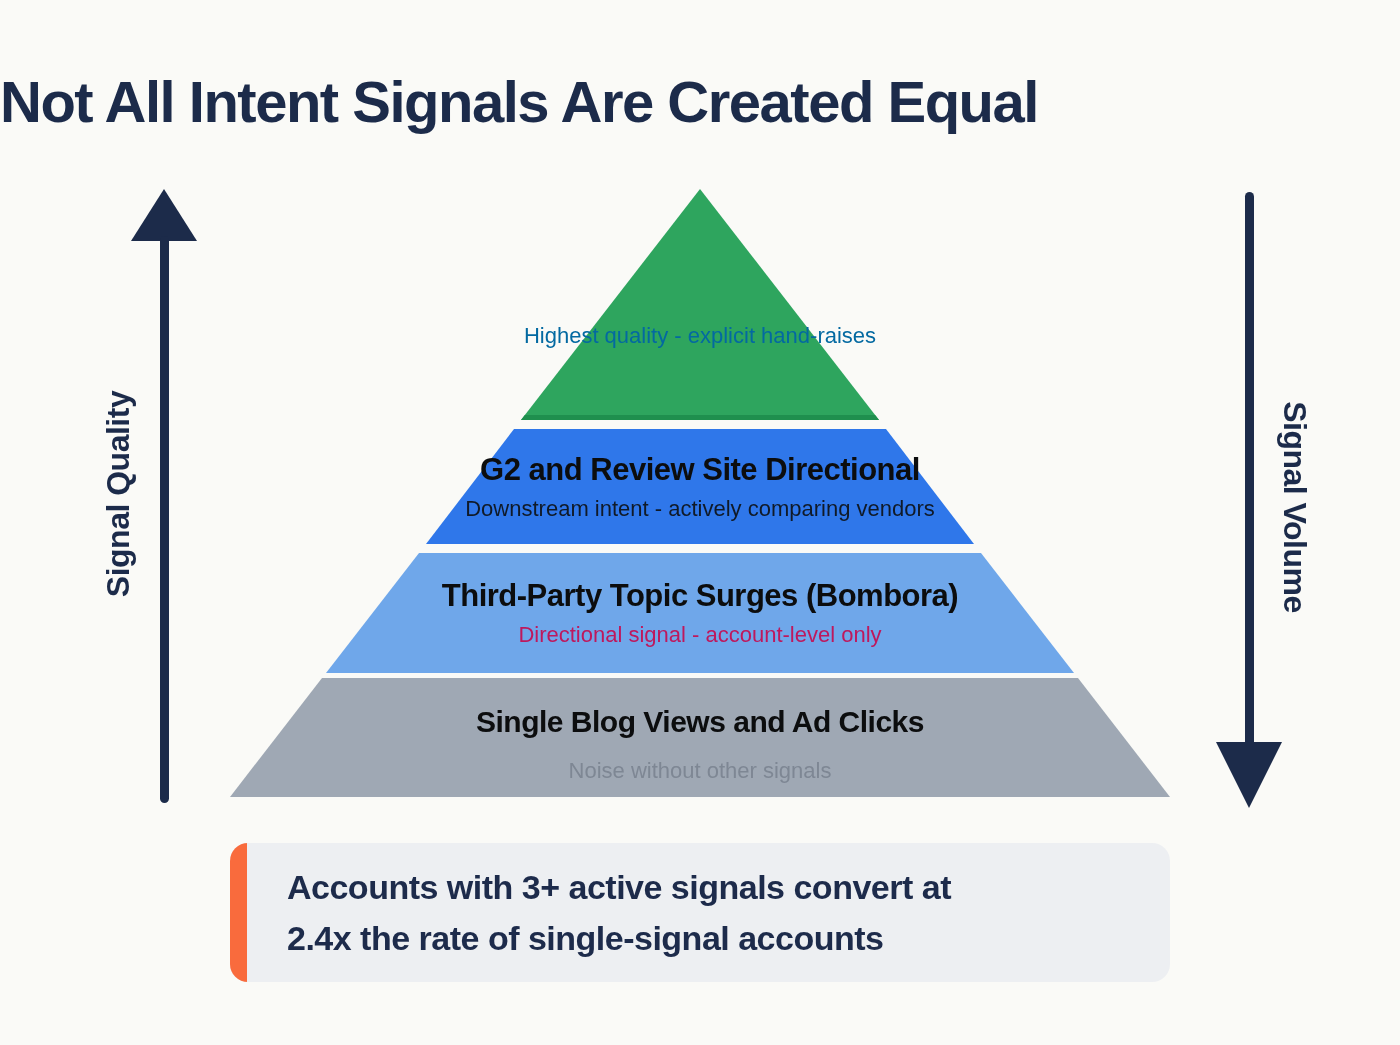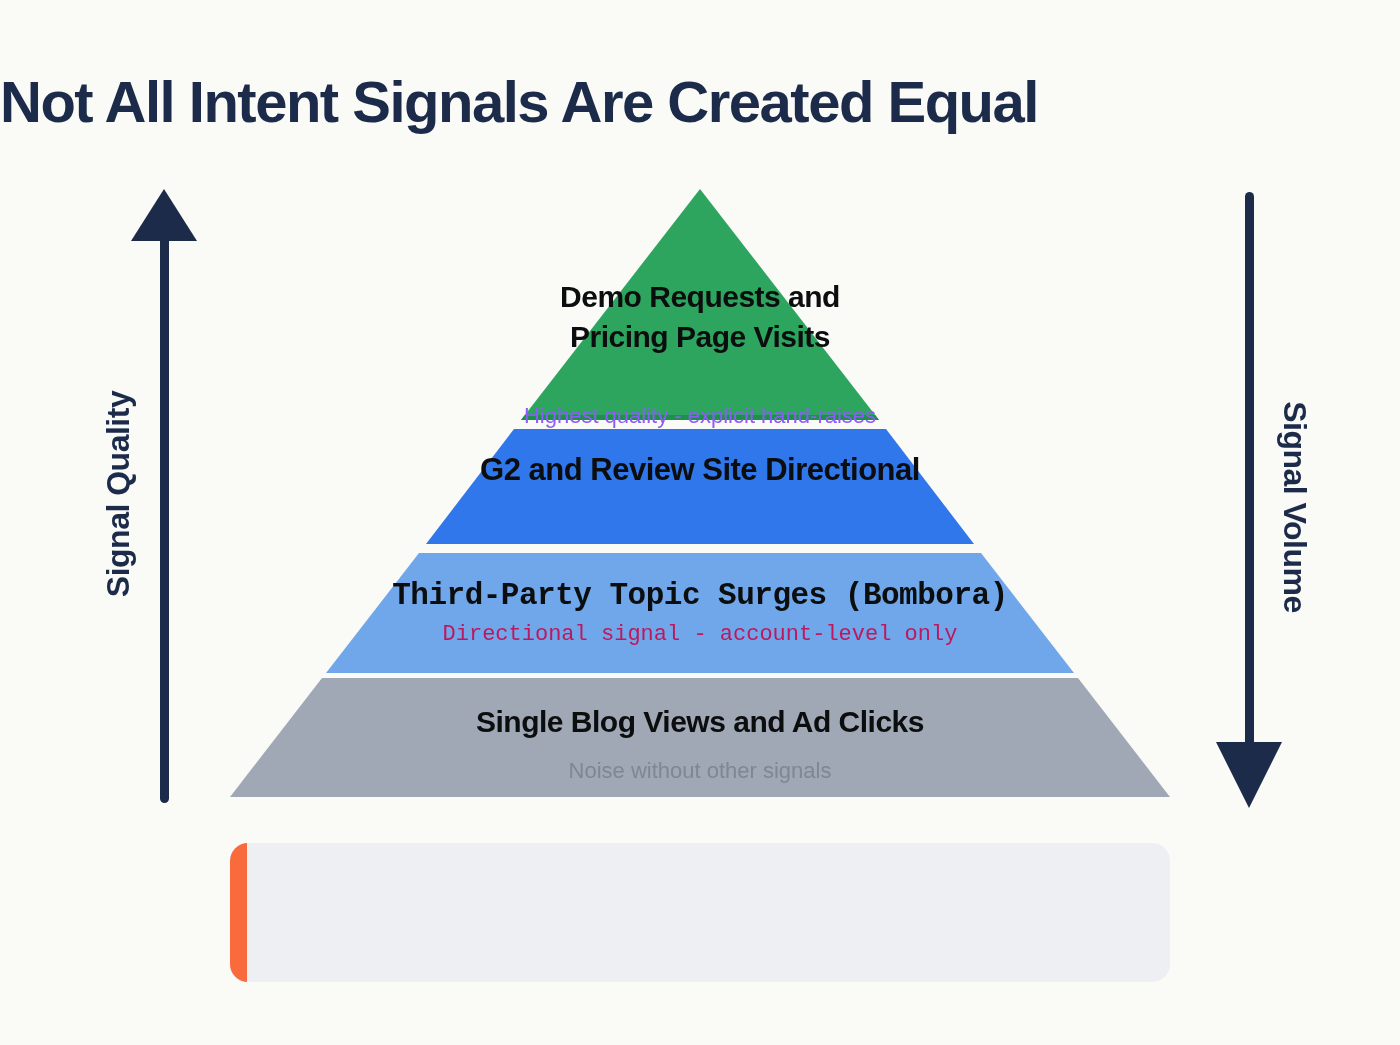--- a/index.html
+++ b/index.html
@@ -55,25 +55,25 @@
     margin: 0 auto;
   }
   .tier-subtitle {
     display: block;
     font-size: 22px;
     line-height: 30px;
     margin-top: 4px;
   }
   .t1-text { top: 88px; }
   .t1-text .tier-title { max-width: 380px; }
-  .t1-text .tier-subtitle { color: #8b5cf6; margin-top: 44px; }
+  .t1-text .tier-subtitle { color: #0369a1; margin-top: 44px; }
   .t2-text { top: 262px; }
   .t2-text .tier-title { font-size: 31px; line-height: 38px; }
   .t2-text .tier-subtitle { color: #101A28; margin-top: 5px; }
-  .t3-text { top: 388px; font-family: Liberation Mono, monospace; }
+  .t3-text { top: 388px; }
   .t3-text .tier-title { font-size: 31px; line-height: 38px; }
   .t3-text .tier-subtitle { color: #be185d; margin-top: 5px; }
   .t4-text { top: 514px; }
   .t4-text .tier-title { font-size: 30px; line-height: 38px; }
   .t4-text .tier-subtitle { color: #7E8794; margin-top: 15px; }
 
   
   .arrow-line {
     position: absolute;
     width: 9px;
@@ -158,32 +158,36 @@
 <div class="pyramid">
 
   <div class="tier-shape tier1-shape" style="background-color: rgb(46, 165, 94);">
     <div class="edge" style="background-color: rgb(31, 143, 78);"></div>
   </div>
   <div class="tier-shape tier2-shape" style="background-color: rgb(47, 119, 234);"></div>
   <div class="tier-shape tier3-shape" style="background-color: rgb(111, 167, 234);"></div>
   <div class="tier-shape tier4-shape" style="background-color: rgb(159, 168, 180);"></div>
 
   <div class="tier-text t1-text">
-    <span class="tier-title">Demo Requests and Pricing Page Visits</span>
     <span class="tier-subtitle">Highest quality - explicit hand-raises</span>
   </div>
   <div class="tier-text t2-text">
     <span class="tier-title">G2 and Review Site Directional</span>
+    <span class="tier-subtitle">Downstream intent - actively comparing vendors</span>
   </div>
   <div class="tier-text t3-text">
     <span class="tier-title">Third-Party Topic Surges (Bombora)</span>
     <span class="tier-subtitle">Directional signal - account-level only</span>
   </div>
   <div class="tier-text t4-text">
     <span class="tier-title">Single Blog Views and Ad Clicks</span>
     <span class="tier-subtitle">Noise without other signals</span>
   </div>
 
 </div>
 
 <div class="callout" style="background-color: rgb(237, 239, 242);">
   <div class="callout-accent" style="background-color: rgb(249, 107, 61);"></div>
+  <div class="callout-text">
+    <div>Accounts with 3+ active signals convert at</div>
+    <div>2.4x the rate of single-signal accounts</div>
+  </div>
 </div>
 
 </body></html>

